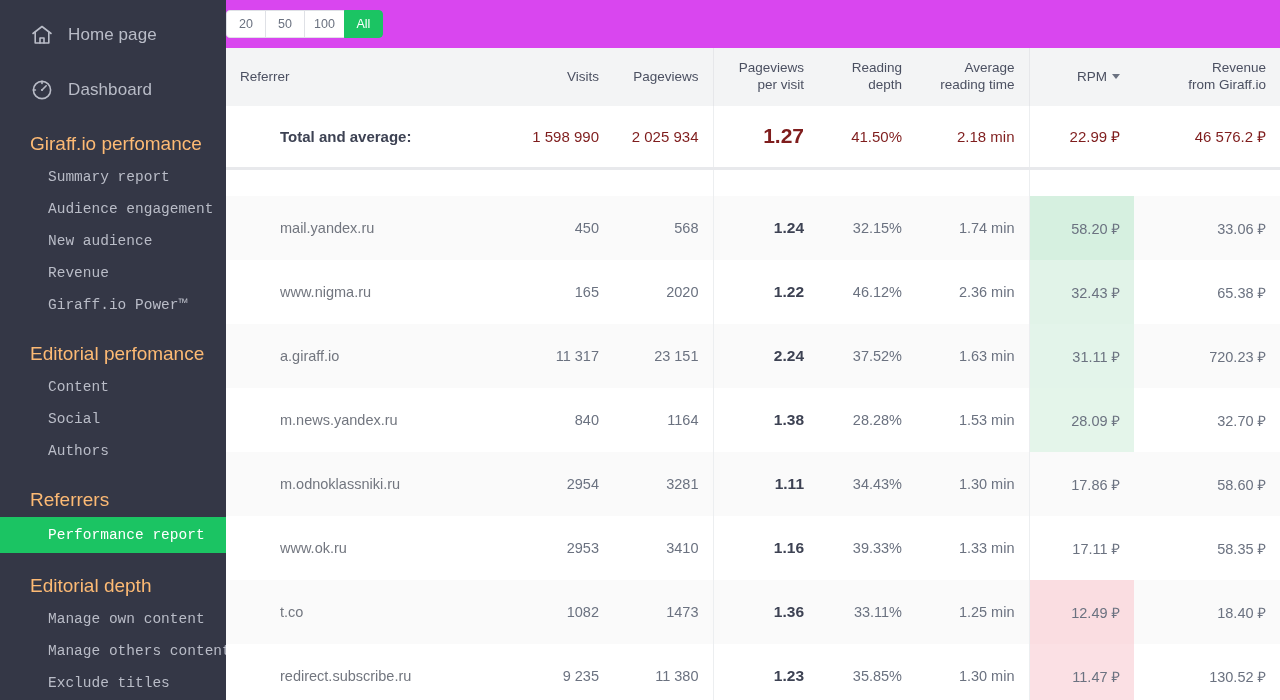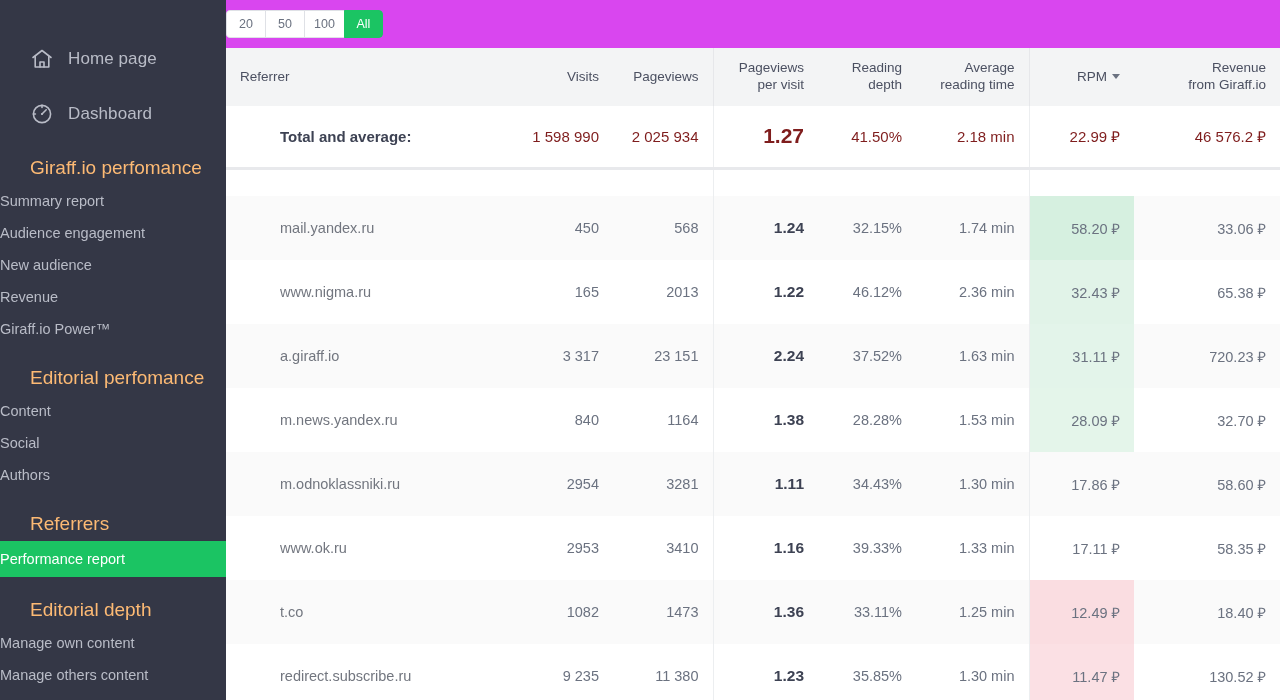--- a/index.html
+++ b/index.html
@@ -11,38 +11,39 @@
   }
   .app { display: flex; width: 1280px; height: 700px; }
 
   
   .sidebar {
     width: 226px; min-width: 226px; height: 700px;
     background: #343746;
     overflow: hidden;
     position: relative;
   }
-  .nav-top { padding-top: 14px; margin-top: 24px; }
+  .nav-top { padding-top: 14px; }
   .nav-main {
     display: flex; align-items: center;
     height: 42px; padding-left: 30px;
     color: #b9bcc7; font-size: 17px;
     cursor: pointer;
   }
   .nav-main .ic { width: 30px; display:flex; align-items:center; }
   .nav-main .lbl { margin-left: 8px; letter-spacing: .1px; }
 
   .nav-group {
     color: #fdba74; font-size: 19px;
     padding: 22px 0 6px 30px;
   }
   .nav-item {
     height: 32px; line-height: 32px;
+    padding-left: 48px;
     color: #b9bcc7; font-size: 14.5px;
-    cursor: pointer; white-space: nowrap;
+    cursor: pointer; white-space: nowrap; font-family: Liberation Mono, monospace;
   }
   .nav-item.active {
     background: #1bc463; color: #ffffff;
     height: 36px; line-height: 36px;
   }
 
   
   .main {
     flex: 1; height: 700px; position: relative;
     background: #ffffff; overflow: hidden;
@@ -274,30 +275,30 @@
               <td>568</td>
               <td class="bold sep-l">1.24</td>
               <td>32.15%</td>
               <td>1.74 min</td>
               <td class="rpm sep-l"><span class="fill" style="background: rgb(214, 240, 224);"></span><span class="val">58.20 ₽</span></td>
               <td>33.06 ₽</td>
             </tr>
             <tr class="even">
               <td class="ref">www.nigma.ru</td>
               <td>165</td>
-              <td>2013</td>
+              <td>2020</td>
               <td class="bold sep-l">1.22</td>
               <td>46.12%</td>
               <td>2.36 min</td>
               <td class="rpm sep-l"><span class="fill" style="background: rgb(225, 243, 232);"></span><span class="val">32.43 ₽</span></td>
               <td>65.38 ₽</td>
             </tr>
             <tr class="odd">
               <td class="ref">a.giraff.io</td>
-              <td>3 317</td>
+              <td>11 317</td>
               <td>23 151</td>
               <td class="bold sep-l">2.24</td>
               <td>37.52%</td>
               <td>1.63 min</td>
               <td class="rpm sep-l"><span class="fill" style="background: rgb(227, 244, 234);"></span><span class="val">31.11 ₽</span></td>
               <td>720.23 ₽</td>
             </tr>
             <tr class="even">
               <td class="ref">m.news.yandex.ru</td>
               <td>840</td>

